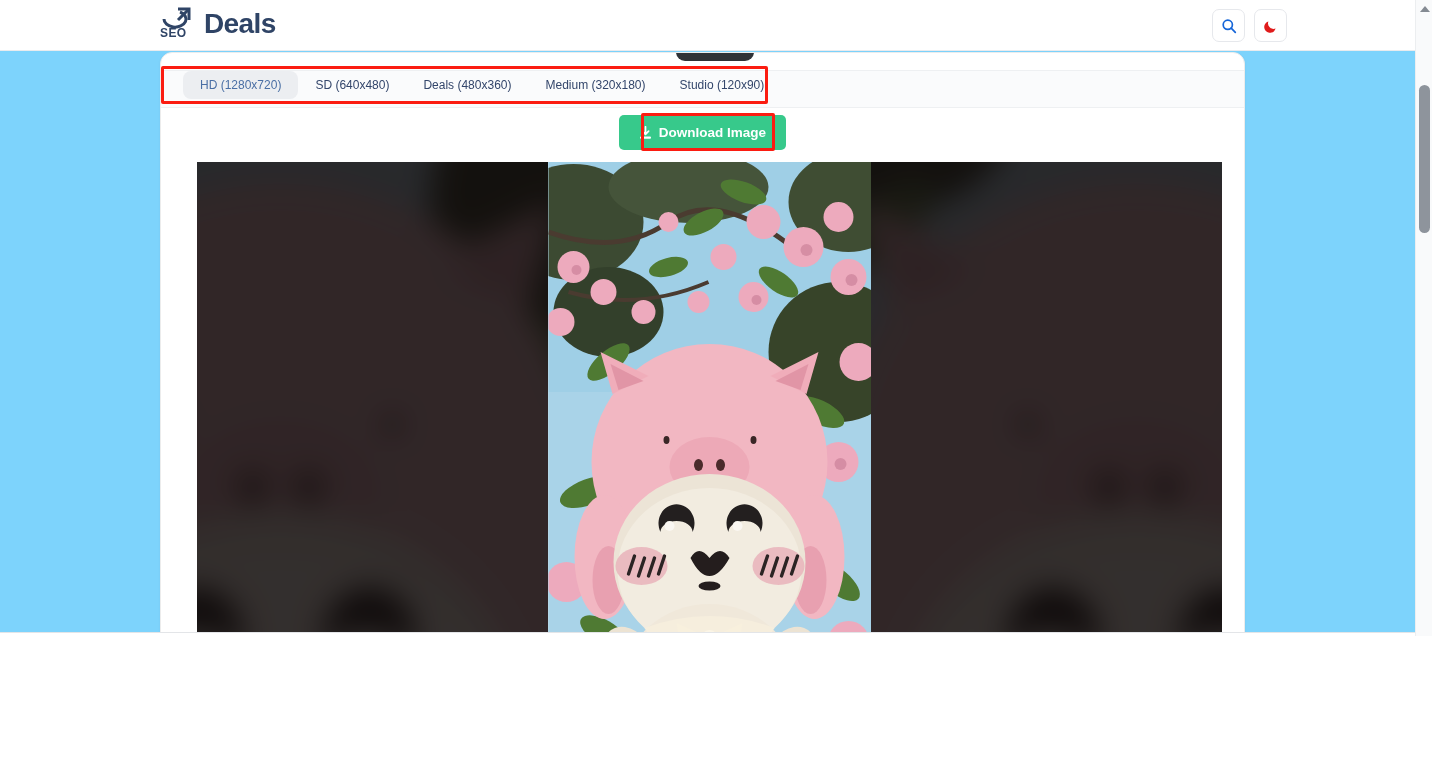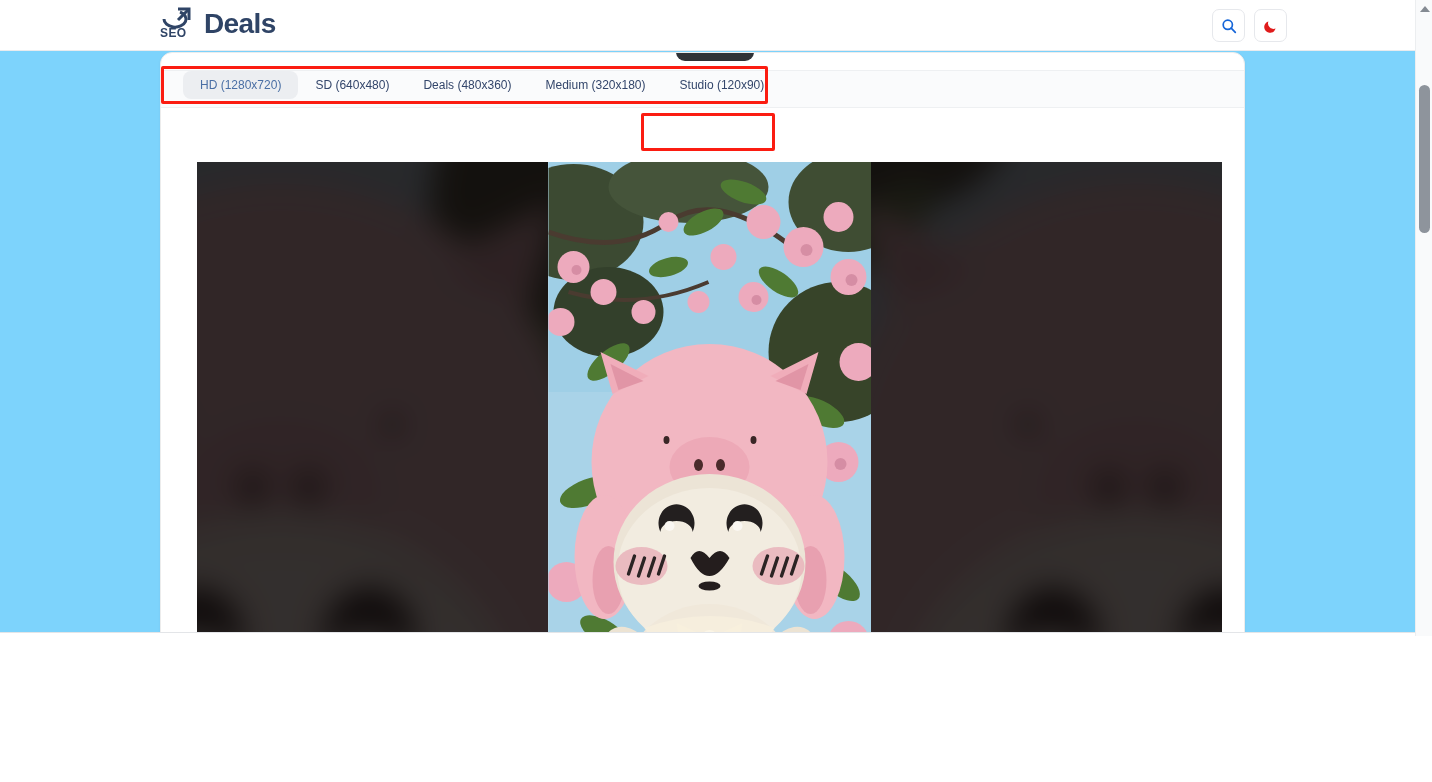--- a/index.html
+++ b/index.html
@@ -235,20 +235,29 @@
 
       <div class="tabs-strip"></div>
       <div class="tabs-row">
         <div class="tab active">HD (1280x720)</div>
         <div class="tab">SD (640x480)</div>
         <div class="tab">Deals (480x360)</div>
         <div class="tab">Medium (320x180)</div>
         <div class="tab">Studio (120x90)</div>
       </div>
 
+      <div class="dl-wrap">
+        <button class="dl-btn">
+          <svg width="13" height="14" viewBox="0 0 13 14">
+            <path d="M6.5 0.8 V7.4 M3.4 5.1 L6.5 8.3 L9.6 5.1" fill="none" stroke="#fff" stroke-width="1.7" stroke-linecap="round" stroke-linejoin="round"></path>
+            <rect x="1" y="10.4" width="11" height="2.4" rx="1" fill="#fff"></rect>
+          </svg>
+          <span>Download Image</span>
+        </button>
+      </div>
 
       <div class="preview">
 
         <div class="side-pane left">
           <div class="art">
             <svg viewBox="0 0 323 576" preserveAspectRatio="xMidYMid slice" class="scene">
               <use href="#plush-scene"></use>
             </svg>
           </div>
         </div>

